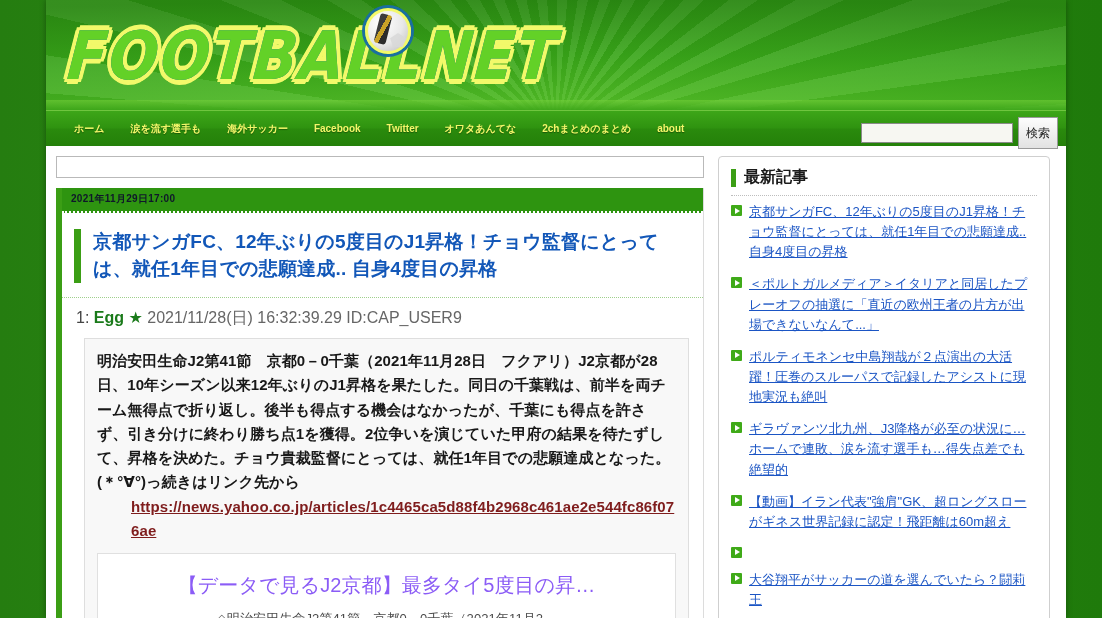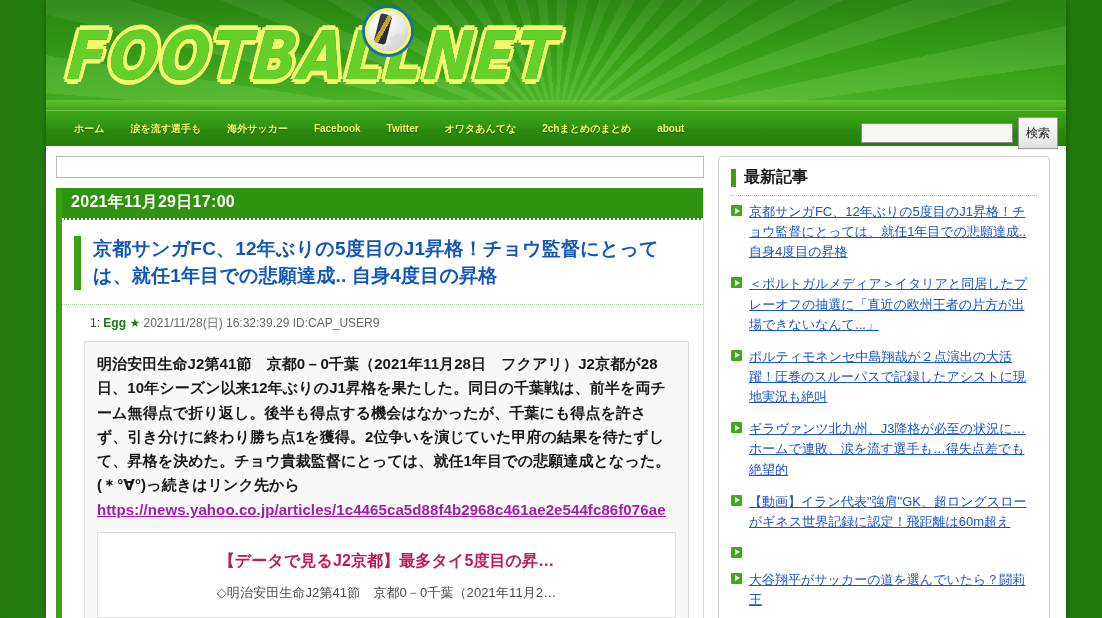--- a/index.html
+++ b/index.html
@@ -158,22 +158,22 @@
 
   
   .article {
     border-left: 6px solid #3b9e15;
     border-right: 1px solid #dcdcdc;
     border-bottom: 1px solid #dcdcdc;
     background: #fff;
   }
   .article-date {
     background: #2e9410;
-    color: #ffffff;
-    font-size: 16px;
+    color: #0f172a;
+    font-size: 10px;
     font-weight: 700;
     padding: 4px 8px 5px 9px;
     border-bottom: 2px dotted #ffffff;
     letter-spacing: .3px;
   }
   .article-title-row {
     display: flex;
     padding: 16px 14px 14px 12px;
     border-bottom: 1px dotted #9fcf8c;
   }
@@ -184,60 +184,61 @@
     margin-right: 12px;
   }
   .article-title {
     color: #1257b8;
     font-size: 19px;
     font-weight: 700;
     line-height: 1.42;
     letter-spacing: .2px;
   }
   .post-meta {
-    font-size: 12px;
+    font-size: 16px;
     color: #555;
-    padding: 10px 0 9px 28px;
+    padding: 10px 0 9px 14px;
   }
   .post-meta .res-num { color: #444; }
   .post-meta .res-name { color: #1a7a1a; font-weight: 700; }
   .post-meta .res-star { color: #1a7a1a; }
   .post-meta .res-rest { color: #666; }
 
   .post-body {
     margin: 0 14px 0 22px;
     background: #f8f8f8;
     border: 1px solid #dedede;
     padding: 10px 12px 12px 12px;
     font-size: 15px;
     font-weight: 700;
     line-height: 1.62;
     color: #181818;
     letter-spacing: .1px;
   }
   .post-body .plain { display: block; }
   .post-link {
     display: block;
-    color: #a21caf;
+    color: #7f1d1d;
     text-decoration: underline;
     word-break: break-all;
     font-weight: 700;
     cursor: pointer;
+    margin-left: 34px;
   }
   .embed-card {
     margin-top: 10px;
     background: #ffffff;
     border: 1px solid #e0e0e0;
     padding: 18px 16px 14px 16px;
     text-align: center;
   }
   .embed-title {
-    font-size: 16px;
-    font-weight: 700;
-    color: #be185d;
+    font-size: 20px;
+    font-weight: 400;
+    color: #8b5cf6;
     line-height: 1.3;
   }
   .embed-desc {
     margin-top: 10px;
     font-size: 13px;
     font-weight: 400;
     color: #4a4a4a;
   }
 
   

